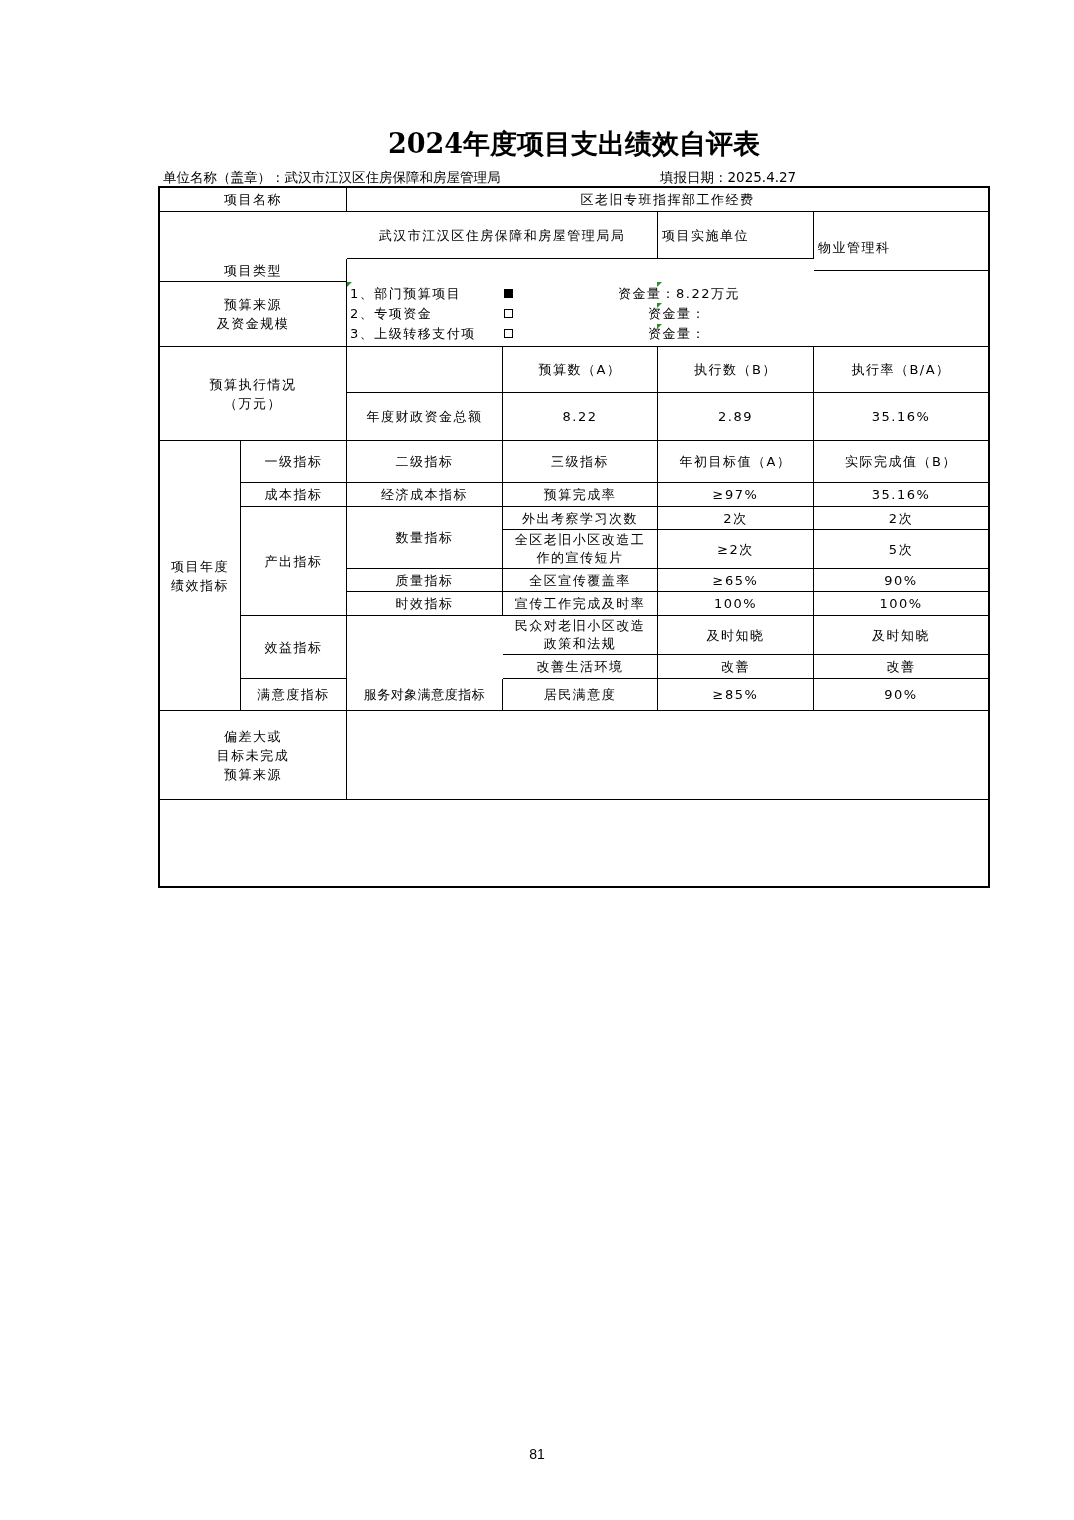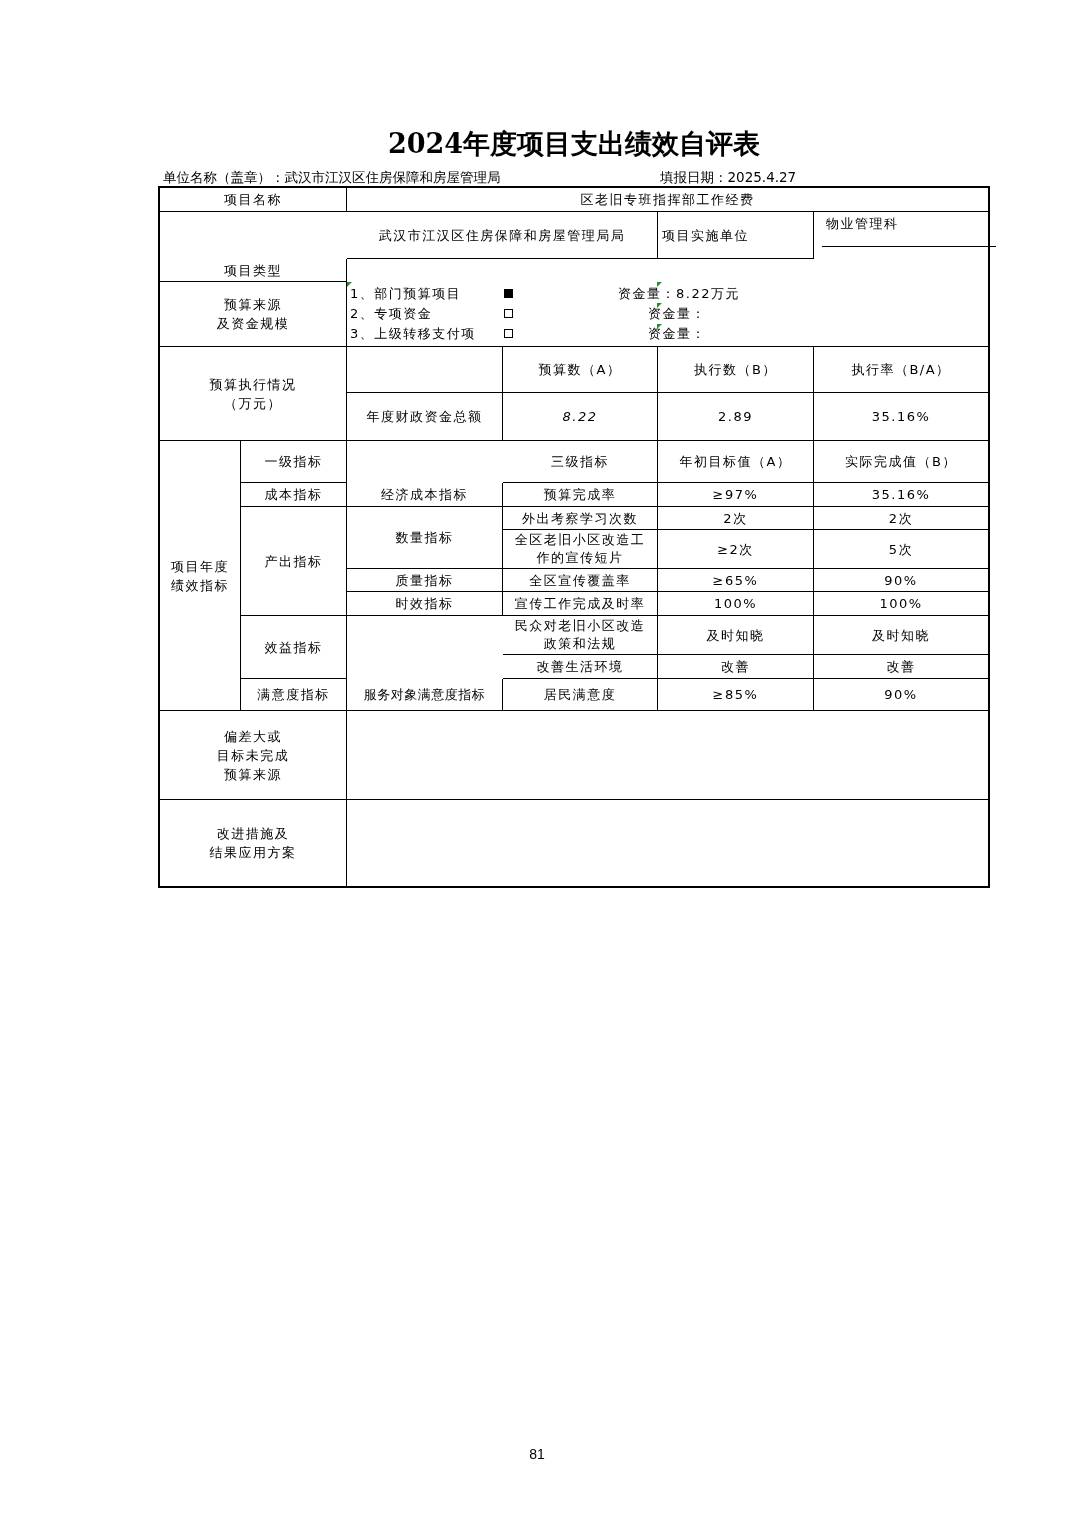--- a/index.html
+++ b/index.html
@@ -27,21 +27,21 @@
 <div class="meta meta-unit">单位名称（盖章）：武汉市江汉区住房保障和房屋管理局</div>
 <div class="meta meta-date">填报日期：2025.4.27</div>
 
 <div class="grid">
 
   <div class="cell" style="left:0;top:0;width:187px;height:24px;">项目名称</div>
   <div class="cell noR" style="left:187px;top:0;width:641px;height:24px;">区老旧专班指挥部工作经费</div>
 
   <div class="cell" style="left:187px;top:24px;width:311px;height:47px;">武汉市江汉区住房保障和房屋管理局局</div>
   <div class="cell left" style="left:498px;top:24px;width:156px;height:47px;">项目实施单位</div>
-  <div class="cell left noR" style="left:654px;top:12px;width:174px;height:47px;margin-left:8px;">物业管理科</div>
+  <div class="cell left noR" style="left:654px;top:36px;width:174px;height:47px;">物业管理科</div>
 
   <div class="cell" style="left:0;top:71px;width:187px;height:23px;">项目类型</div>
 
   <div class="cell multi" style="left:0;top:94px;width:187px;height:65px;">
     <span>预算来源</span>
     <span>及资金规模</span>
   </div>
   <div class="cell noR" style="left:187px;top:94px;width:641px;height:65px;display:block;text-align:left;padding:1px 0 0 3px;">
     <div class="tri" style="left:0;top:0;"></div>
     <div class="tri" style="left:310px;top:0;"></div>
@@ -67,30 +67,31 @@
   <div class="cell multi" style="left:0;top:159px;width:187px;height:94px;">
     <span>预算执行情况</span>
     <span>（万元）</span>
   </div>
   <div class="cell" style="left:187px;top:159px;width:156px;height:46px;"></div>
   <div class="cell" style="left:343px;top:159px;width:155px;height:46px;">预算数（A）</div>
   <div class="cell" style="left:498px;top:159px;width:156px;height:46px;">执行数（B）</div>
   <div class="cell noR" style="left:654px;top:159px;width:174px;height:46px;">执行率（B/A）</div>
 
   <div class="cell" style="left:187px;top:205px;width:156px;height:48px;">年度财政资金总额</div>
-  <div class="cell" style="left:343px;top:205px;width:155px;height:48px;font-style:italic;">8.22</div>
+  <div class="cell" style="left:343px;top:205px;width:155px;height:48px;">8.22</div>
   <div class="cell" style="left:498px;top:205px;width:156px;height:48px;">2.89</div>
   <div class="cell noR" style="left:654px;top:205px;width:174px;height:48px;">35.16%</div>
 
   <div class="cell multi" style="left:0;top:253px;width:81px;height:270px;">
     <span>项目年度</span>
     <span>绩效指标</span>
   </div>
 
   <div class="cell" style="left:81px;top:253px;width:106px;height:42px;">一级指标</div>
+  <div class="cell" style="left:187px;top:253px;width:156px;height:42px;">二级指标</div>
   <div class="cell" style="left:343px;top:253px;width:155px;height:42px;">三级指标</div>
   <div class="cell noR" style="left:654px;top:253px;width:174px;height:42px;">实际完成值（B）</div>
   <div class="cell" style="left:498px;top:253px;width:156px;height:42px;">年初目标值（A）</div>
 
   <div class="cell" style="left:81px;top:295px;width:106px;height:24px;">成本指标</div>
   <div class="cell" style="left:187px;top:295px;width:156px;height:24px;">经济成本指标</div>
   <div class="cell" style="left:343px;top:295px;width:155px;height:24px;">预算完成率</div>
   <div class="cell" style="left:498px;top:295px;width:156px;height:24px;">≥97%</div>
   <div class="cell noR" style="left:654px;top:295px;width:174px;height:24px;">35.16%</div>
 
@@ -137,20 +138,16 @@
   <div class="cell" style="left:498px;top:491px;width:156px;height:32px;">≥85%</div>
   <div class="cell noR" style="left:654px;top:491px;width:174px;height:32px;">90%</div>
 
   <div class="cell multi" style="left:0;top:523px;width:187px;height:89px;">
     <span>偏差大或</span>
     <span>目标未完成</span>
     <span>预算来源</span>
   </div>
   <div class="cell noR" style="left:187px;top:523px;width:641px;height:89px;"></div>
 
-  <div class="cell multi noB" style="left:0;top:612px;width:187px;height:86px;">
-    <span>改进措施及</span>
-    <span>结果应用方案</span>
-  </div>
   <div class="cell noR noB" style="left:187px;top:612px;width:641px;height:86px;"></div>
 </div>
 
 <div class="page-number">81</div>
 
 </body></html>

